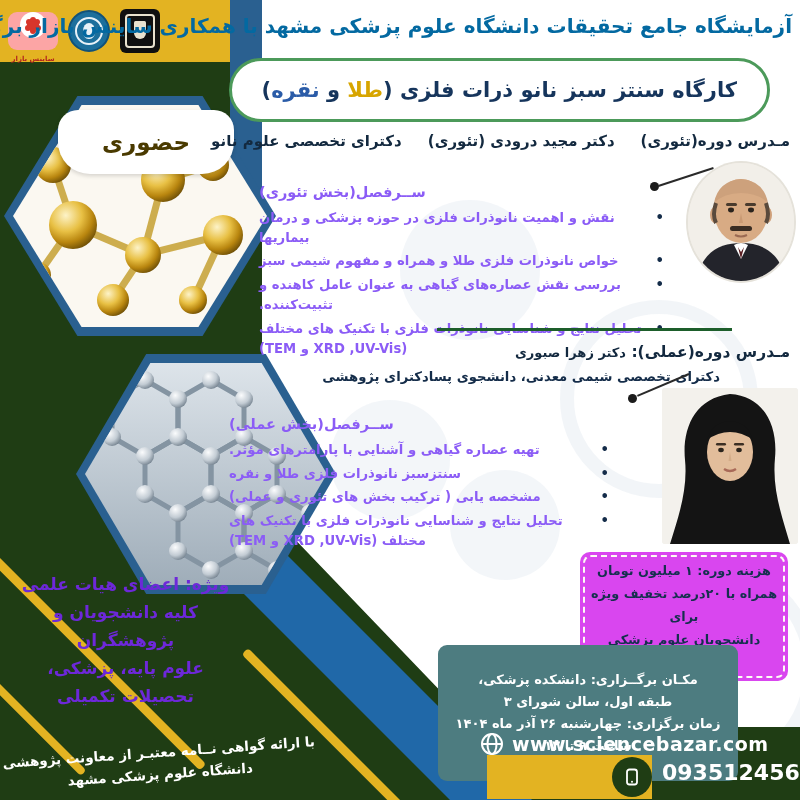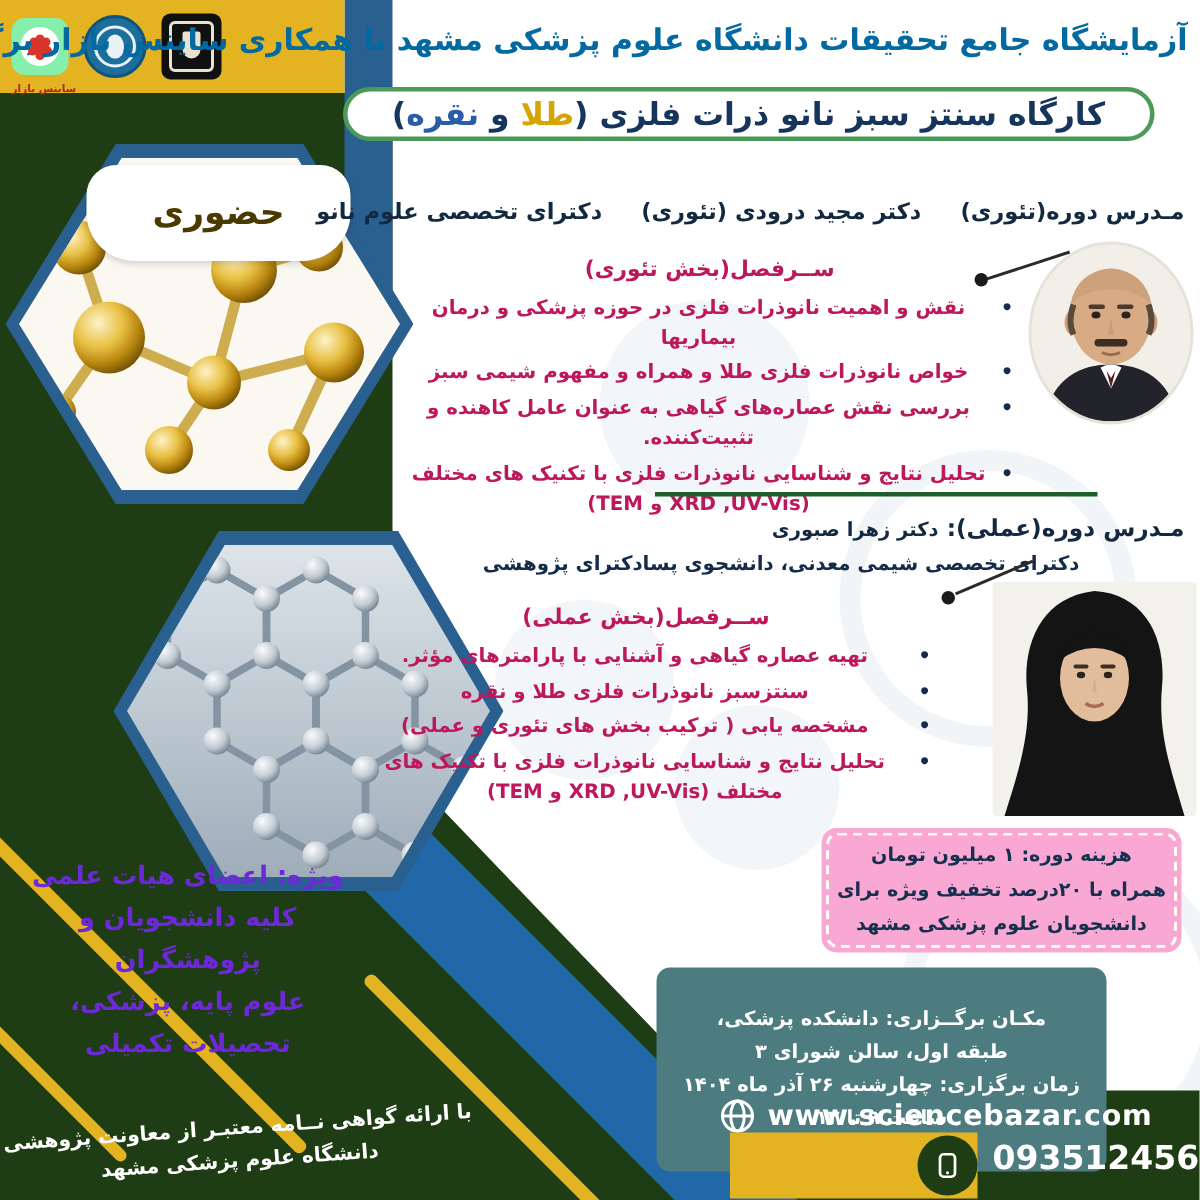--- a/index.html
+++ b/index.html
@@ -16,56 +16,56 @@
   .wm-ring{border-radius:50%;border:14px solid #b6c8d8;opacity:.18;background:transparent;}
   
   .green-main{left:0;top:0;width:800px;height:800px;background:var(--green);
     clip-path:polygon(0px 62px,262px 62px,262px 505px,545px 800px,0px 800px);}
   .bottom-bar{left:0;top:727px;width:800px;height:73px;background:var(--green);}
   .blue-band{left:215px;top:483px;width:470px;height:58px;background:var(--band);transform:rotate(45deg);transform-origin:top left;}
   .blue-vstrip{left:230px;top:0;width:32px;height:222px;background:var(--steel);}
   .stripe{background:var(--mustard);transform:rotate(45deg);transform-origin:top left;border-radius:4px;}
   
   .logo-box{left:0;top:0;width:230px;height:62px;background:var(--mustard);display:flex;align-items:center;justify-content:flex-start;gap:10px;padding:4px 8px;box-sizing:border-box;direction:ltr;}
-  .logo-sb{width:38px;height:38px;background:#86efac;border-radius:9px;display:flex;align-items:center;justify-content:center;position:relative;}
+  .logo-sb{width:50px;height:38px;background:#fca5a5;border-radius:9px;display:flex;justify-content:center;position:relative;}
   .logo-sb .inner{width:26px;height:26px;background:#fff;border-radius:50%;position:relative;}
   .logo-sb .inner::before{content:"";position:absolute;left:7px;top:7px;width:12px;height:12px;border-radius:50%;
     box-shadow:0 -5px 0 -3px #d8362b,4px -3px 0 -3px #d8362b,5px 3px 0 -3px #d8362b,0 6px 0 -3px #d8362b,-5px 3px 0 -3px #d8362b,-4px -3px 0 -3px #d8362b,0 0 0 2px #d8362b inset;background:#d8362b;}
   .logo-sb-label{position:absolute;bottom:-13px;left:0;right:0;text-align:center;font-size:7px;font-weight:700;color:#b3261c;white-space:nowrap;}
   .logo-mums{width:42px;height:42px;background:#1c6f9c;border-radius:50%;border:2px solid #11527a;box-sizing:border-box;position:relative;}
   .logo-mums::before{content:"";position:absolute;inset:5px;border:2px solid #e8f2f8;border-radius:50%;}
   .logo-mums::after{content:"";position:absolute;left:13px;top:11px;width:12px;height:16px;background:#e8f2f8;border-radius:50% 50% 45% 45%;}
   .logo-univ{width:40px;height:44px;background:#101010;border-radius:6px;position:relative;}
   .logo-univ::before{content:"";position:absolute;inset:5px;border:2px solid #e9e2cf;border-radius:4px;}
   .logo-univ::after{content:"";position:absolute;left:14px;top:12px;width:12px;height:18px;background:#e9e2cf;border-radius:2px 2px 8px 8px;}
   
   .top-text{right:8px;top:14px;font-size:20px;font-weight:700;color:#0369a1;white-space:nowrap;}
-  .title-pill{right:30px;top:58px;background:#fff;border:3.5px solid var(--pillgreen);border-radius:36px;padding:3px 30px;font-size:21px;font-weight:700;color:#16355c;white-space:nowrap;}
+  .title-pill{right:30px;top:58px;background:#fff;border:3.5px solid var(--pillgreen);border-radius:36px;padding:17px 30px;font-size:21px;font-weight:700;color:#16355c;white-space:nowrap;}
   .title-pill .gold{color:var(--gold);} .title-pill .blu{color:var(--blue);}
   
   .hex{clip-path:polygon(27% 0,73% 0,100% 50%,73% 100%,27% 100%,0 50%);}
   .hex-outer{background:var(--steel);}
   .hex-inner{position:absolute;inset:9px;overflow:hidden;}
   .tab{left:58px;top:110px;width:176px;height:64px;background:#fff;border-radius:20px 20px 32px 32px;display:flex;align-items:center;justify-content:center;font-size:23px;font-weight:700;color:#4a3a00;box-shadow:0 2px 4px rgba(0,0,0,.15);}
   
   .instr-row{top:132px;right:10px;display:flex;gap:26px;font-size:15px;font-weight:700;color:#13293f;white-space:nowrap;}
-  .bullets{list-style:none;margin:4px;padding:0;font-size:13.2px;font-weight:700;color:#be185d;line-height:1.5;text-align:center;}
+  .bullets{list-style:none;margin:16px;padding:0;font-size:13.2px;font-weight:700;color:#8b5cf6;line-height:1.5;text-align:left;}
   .bullets li{position:relative;padding-right:15px;margin-bottom:4px;}
   .bullets li::before{content:"•";position:absolute;right:0;top:0;color:#142c49;}
   .bullets li.head{padding-right:0;font-size:14.5px;}
   .bullets li.head::before{content:"";}
   .divider{left:437px;top:328px;width:295px;height:3px;background:#1d5e2b;}
   .prac-name{top:343px;right:10px;font-size:15.5px;font-weight:700;color:#13293f;white-space:nowrap;}
   .prac-name .nm{font-size:13px;}
   .prac-degree{top:369px;right:80px;font-size:13.2px;font-weight:700;color:#142c49;white-space:nowrap;}
   
   .dot{width:9px;height:9px;border-radius:50%;background:#1b1b1b;}
   .cline{border-top:2px solid #2a2a2a;}
   
-  .fee-box{right:12px;top:552px;width:240px;background:#f9a8d4;border-radius:10px;padding:7px 8px;box-sizing:border-box;text-align:center;font-size:12.8px;font-weight:700;color:#15304e;line-height:1.8;}
+  .fee-box{right:12px;top:552px;width:208px;background:#d946ef;border-radius:10px;padding:7px 8px;box-sizing:border-box;text-align:center;font-size:12.8px;font-weight:700;color:#15304e;line-height:1.8;}
   .fee-box .dash{position:absolute;inset:3px;border:2px dashed #fdfdf3;border-radius:8px;pointer-events:none;}
   .venue-box{right:62px;top:645px;width:300px;background:var(--teal);border-radius:9px;padding:24px 10px;box-sizing:border-box;text-align:center;font-size:13px;font-weight:700;color:#ffffff;line-height:1.7;}
   .aud-box{left:18px;top:570px;width:215px;text-align:center;font-size:17px;font-weight:700;color:#6d28d9;line-height:1.65;}
   .cert-note{left:2px;top:742px;width:315px;text-align:center;font-size:13.5px;font-weight:700;color:#ffffff;line-height:1.6;transform:rotate(-4deg);}
   
   .site-text{left:512px;top:733px;font-size:19px;font-weight:700;color:#ffffff;direction:ltr;letter-spacing:.5px;}
   .phone-strip{left:487px;top:755px;width:165px;height:44px;background:var(--mustard);}
   .phone-circle{left:612px;top:757px;width:40px;height:40px;background:var(--green);border-radius:50%;display:flex;align-items:center;justify-content:center;}
   .phone-num{left:662px;top:760px;font-size:22px;font-weight:700;color:#ffffff;direction:ltr;}
   

